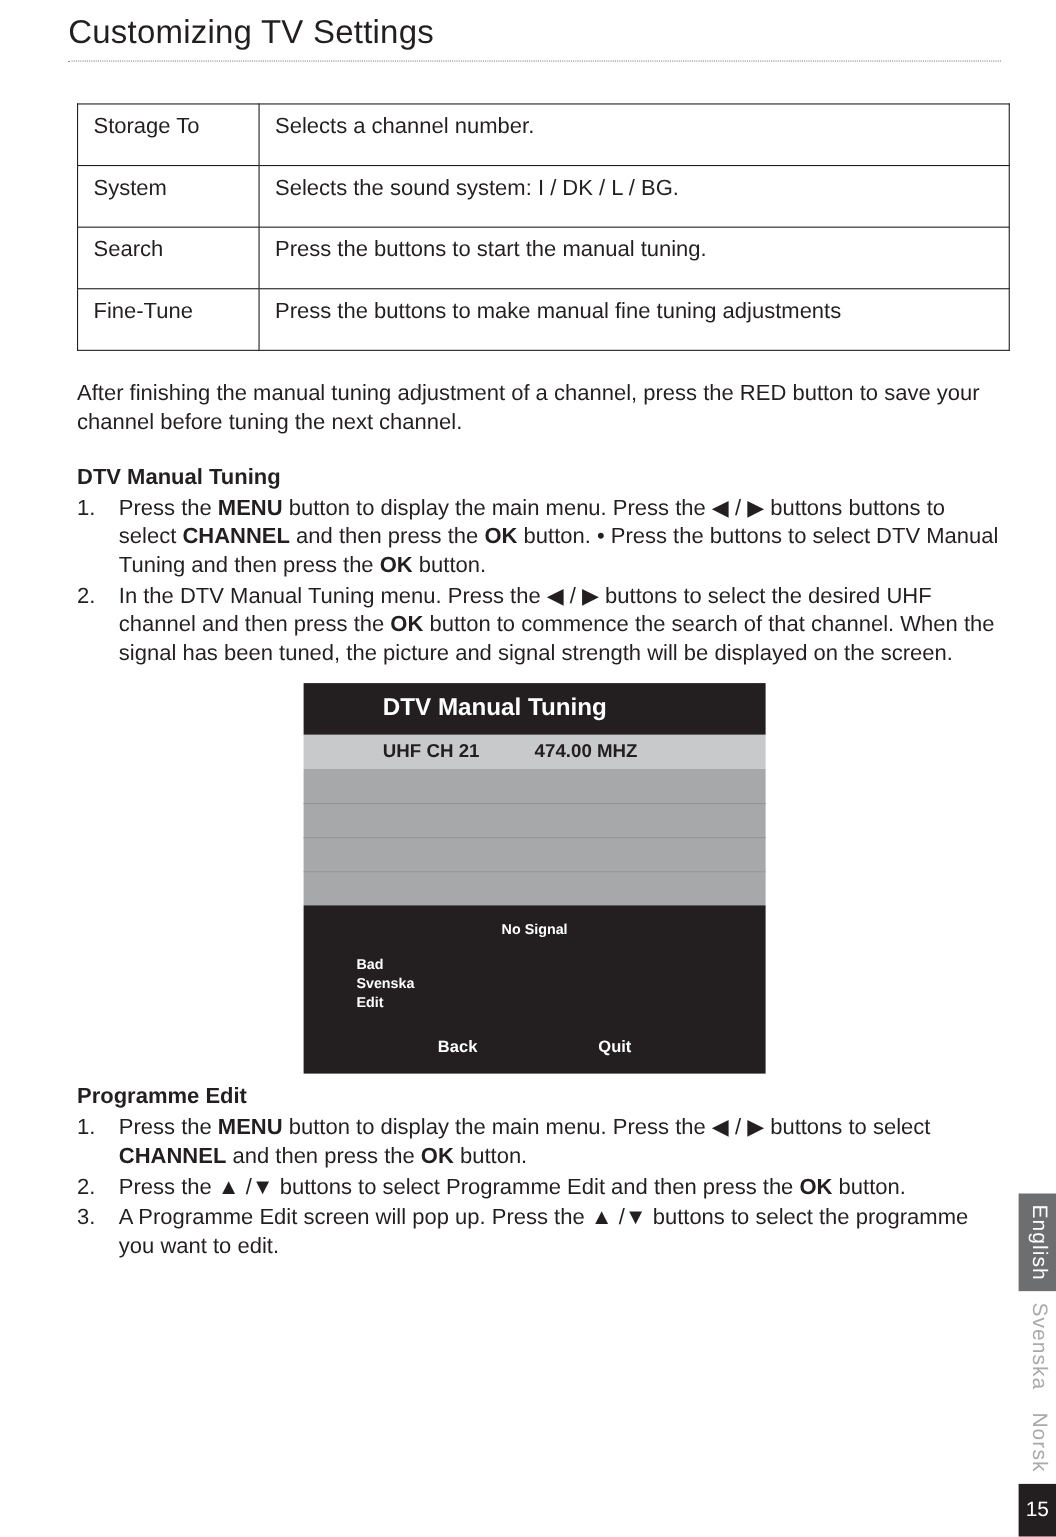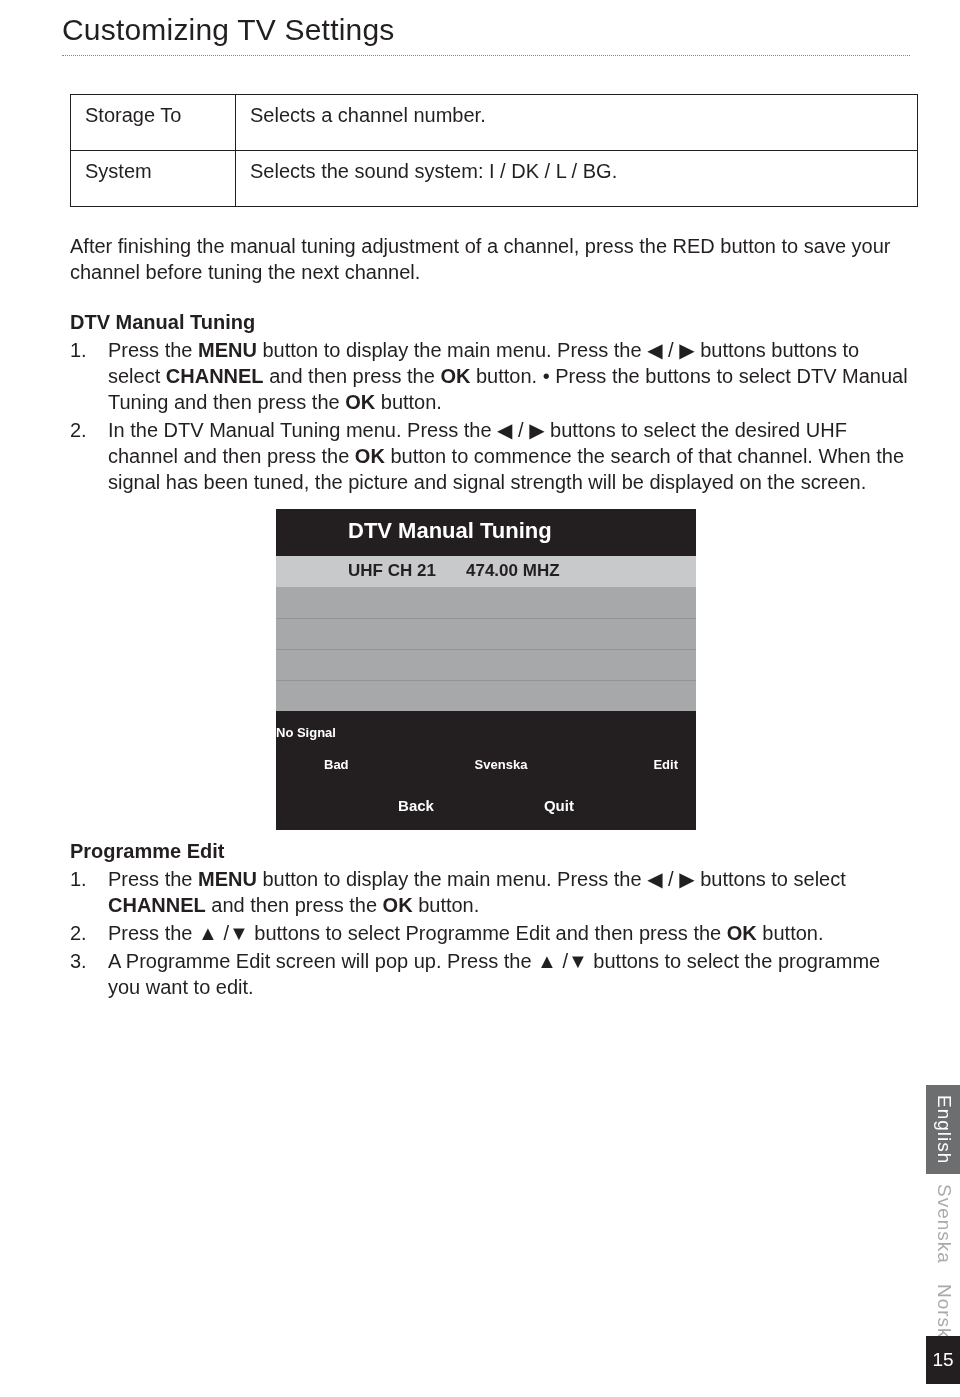--- a/index.html
+++ b/index.html
@@ -88,37 +88,38 @@
     padding: 8px 0 10px 72px;
   }
   .osd-row {
     height: 31px;
     display: flex;
     align-items: center;
     font-size: 17px;
     font-weight: 700;
     color: #231f20;
   }
-  .osd-row.r1 { background: #c8c9ca; padding-left: 72px; }
+  .osd-row.r1 { background: #c8c9ca; padding-left: 72px; gap: 20px; }
   .osd-row.r1 .ch { width: 118px; }
   .osd-row.dim { background: #a7a8aa; }
   .osd-row.sep { border-top: 1px solid #939496; }
   .osd-bottom {
     background: #231f20;
     color: #fff;
     font-size: 13px;
     font-weight: 700;
     padding: 14px 0 14px 0;
   }
-  .osd-nosig { text-align: left; margin-bottom: 16px; }
+  .osd-nosig { text-align: center; margin-bottom: 16px; }
   .osd-scale {
     display: flex;
     justify-content: space-between;
     padding: 0 18px 0 48px;
     margin-bottom: 22px;
+    flex-direction: column;
   }
   .osd-actions {
     display: flex;
     justify-content: center;
     gap: 110px;
     font-size: 15px;
   }
 
   
   .sidetabs {
@@ -140,21 +141,21 @@
     background: #6d6e70;
     color: #fff;
   }
   .tab.inactive {
     background: #fff;
     color: #a9aaac;
   }
   .pagenum-block {
     position: absolute;
     right: 0;
-    bottom: 13px;
+    bottom: 0;
     width: 34px;
     height: 48px;
     background: #231f20;
     color: #fff;
     display: flex;
     align-items: center;
     justify-content: center;
     font-size: 19px;
   }
 </style>
@@ -167,20 +168,28 @@
 
   <table class="settings">
     <tbody>
         <tr>
           <td class="key">Storage To</td>
           <td>Selects a channel number.</td>
         </tr>
     <tr>
           <td class="key">System</td>
           <td>Selects the sound system: I / DK / L / BG.</td>
+        </tr>
+    <tr>
+          <td class="key">Search</td>
+          <td>Press the buttons to start the manual tuning.</td>
+        </tr>
+    <tr>
+          <td class="key">Fine-Tune</td>
+          <td>Press the buttons to make manual fine tuning adjustments</td>
         </tr>
   </tbody>
     </table>
 
   <p class="para">After finishing the manual tuning adjustment of a channel, press the RED button to save your channel before tuning the next channel.</p>
 
   <p class="section-head">DTV Manual Tuning</p>
   <ol class="steps">
     <li>
       <span class="num">1.</span>

